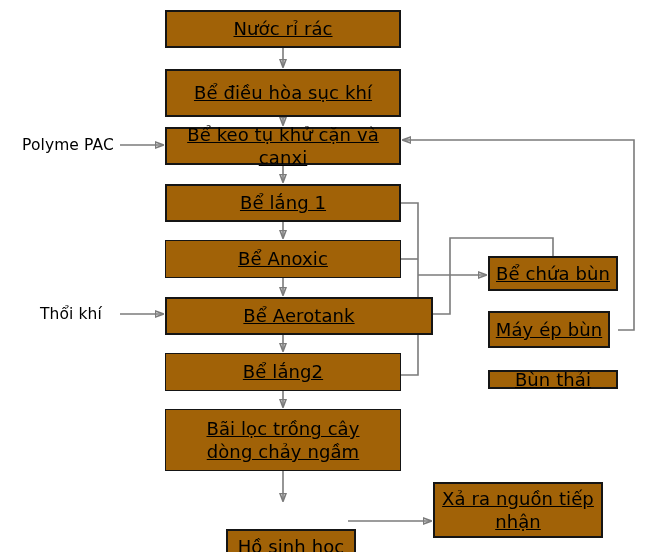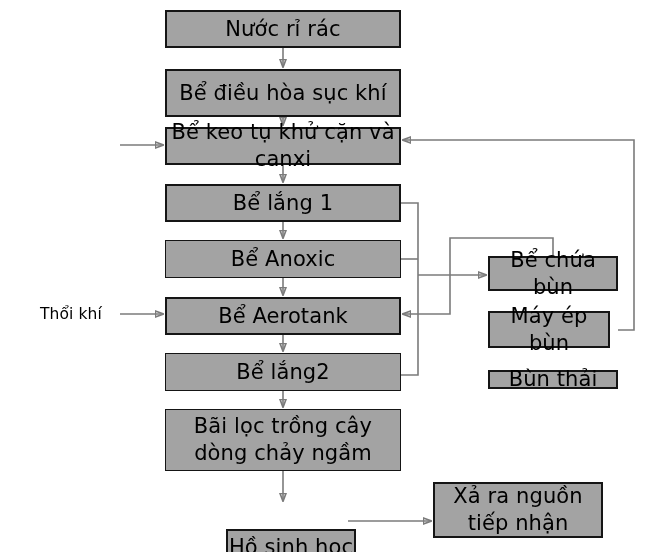--- a/index.html
+++ b/index.html
@@ -14,31 +14,32 @@
     position: relative;
     width: 650px;
     height: 552px;
     background: #ffffff;
     overflow: hidden;
   }
   .node {
     position: absolute;
     box-sizing: border-box;
     border: 2px solid #151515;
-    background: #a3a3a3;
+    background: #a16207;
     display: flex;
     align-items: center;
     justify-content: center;
     text-align: center;
-    font-size: 21px;
+    font-size: 18px;
     color: #000000;
     line-height: 1.28;
     z-index: 3;
     white-space: pre-line;
     letter-spacing: 0.1px;
+    text-decoration: underline;
   }
   .node.thin {
     border-width: 1.6px;
   }
   .side-label {
     position: absolute;
     font-size: 15.5px;
     color: #000000;
     white-space: nowrap;
     z-index: 3;
@@ -100,33 +101,34 @@
   <div class="node" style="left:165px; top:10px; width:236px; height:38px;">Nước rỉ rác</div>
 
   <div class="node" style="left:165px; top:69px; width:236px; height:48px;">Bể điều hòa sục khí</div>
 
   <div class="node" style="left:165px; top:127px; width:236px; height:38px;">Bể keo tụ khử cặn và canxi</div>
 
   <div class="node" style="left:165px; top:184px; width:236px; height:38px;">Bể lắng 1</div>
 
   <div class="node thin" style="left:165px; top:240px; width:236px; height:38px;">Bể Anoxic</div>
 
-  <div class="node" style="left:165px; top:297px; width:236px; height:38px;">Bể Aerotank</div>
+  <div class="node" style="left:165px; top:297px; width:268px; height:38px;">Bể Aerotank</div>
 
   <div class="node thin" style="left:165px; top:353px; width:236px; height:38px;">Bể lắng2</div>
 
   <div class="node thin" style="left:165px; top:409px; width:236px; height:62px;">Bãi lọc trồng cây
 dòng chảy ngầm</div>
 
   <div class="node" style="left:226px; top:503px; width:130px; height:36px;margin-top:26px;">Hồ sinh học</div>
 
   <div class="node" style="left:433px; top:482px; width:170px; height:56px;">Xả ra nguồn tiếp nhận</div>
 
   <div class="node" style="left:488px; top:256px; width:130px; height:35px;">Bể chứa bùn</div>
 
   <div class="node" style="left:488px; top:311px; width:122px; height:37px;">Máy ép bùn</div>
 
   <div class="node" style="left:488px; top:370px; width:130px; height:19px;">Bùn thải</div>
 
+  <div class="side-label" style="left:22px; top:136px;">Polyme PAC</div>
 
   <div class="side-label" style="left:40px; top:305px;">Thổi khí</div>
 
 </div>
 
 </body></html>

